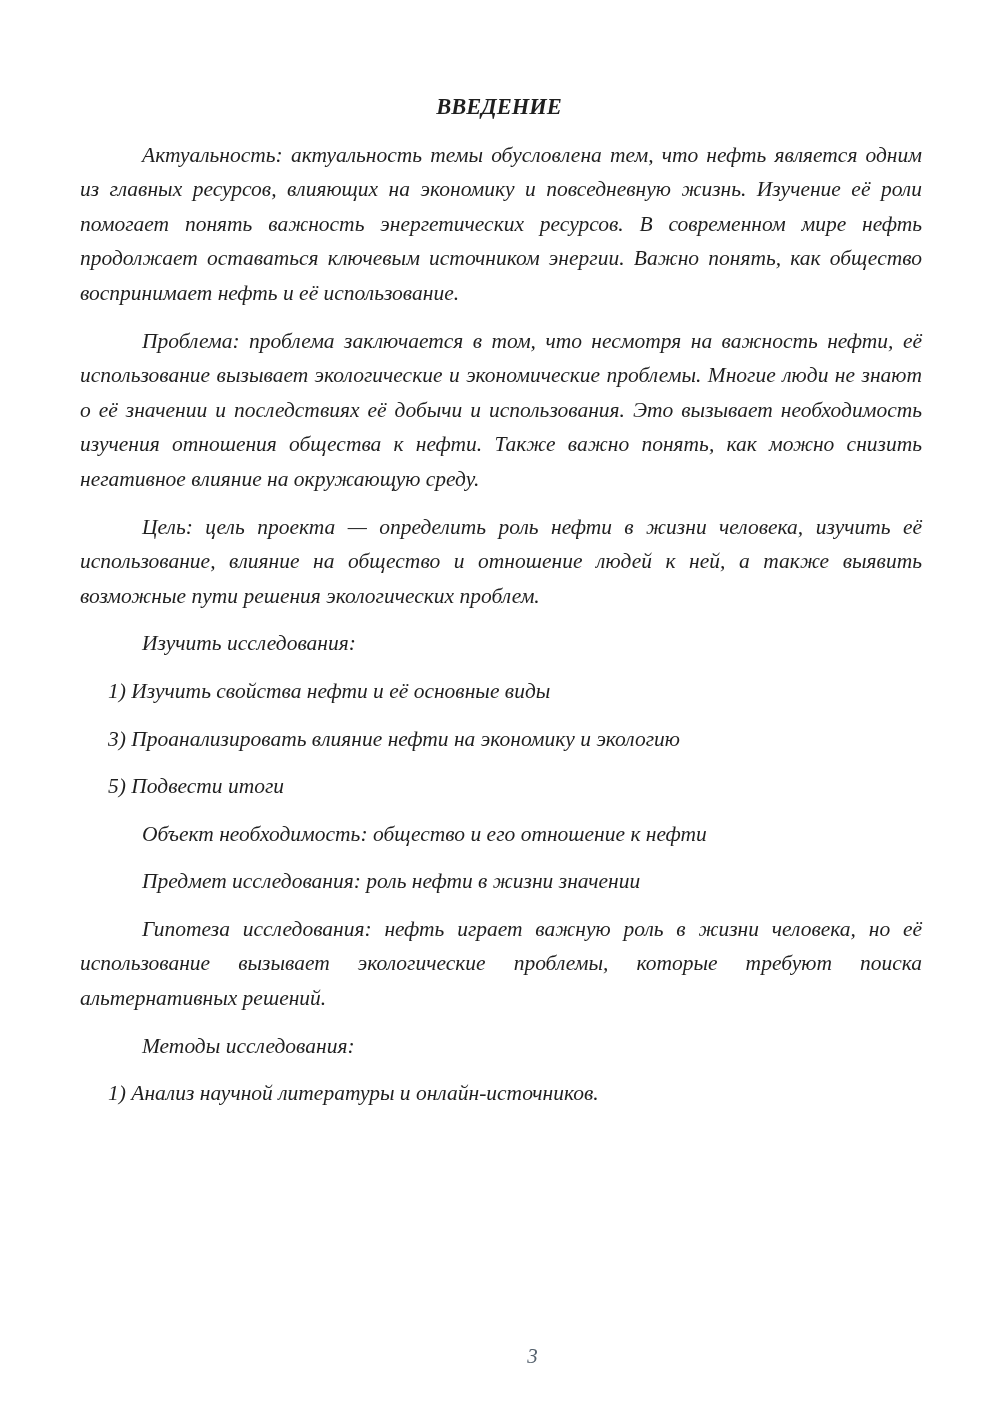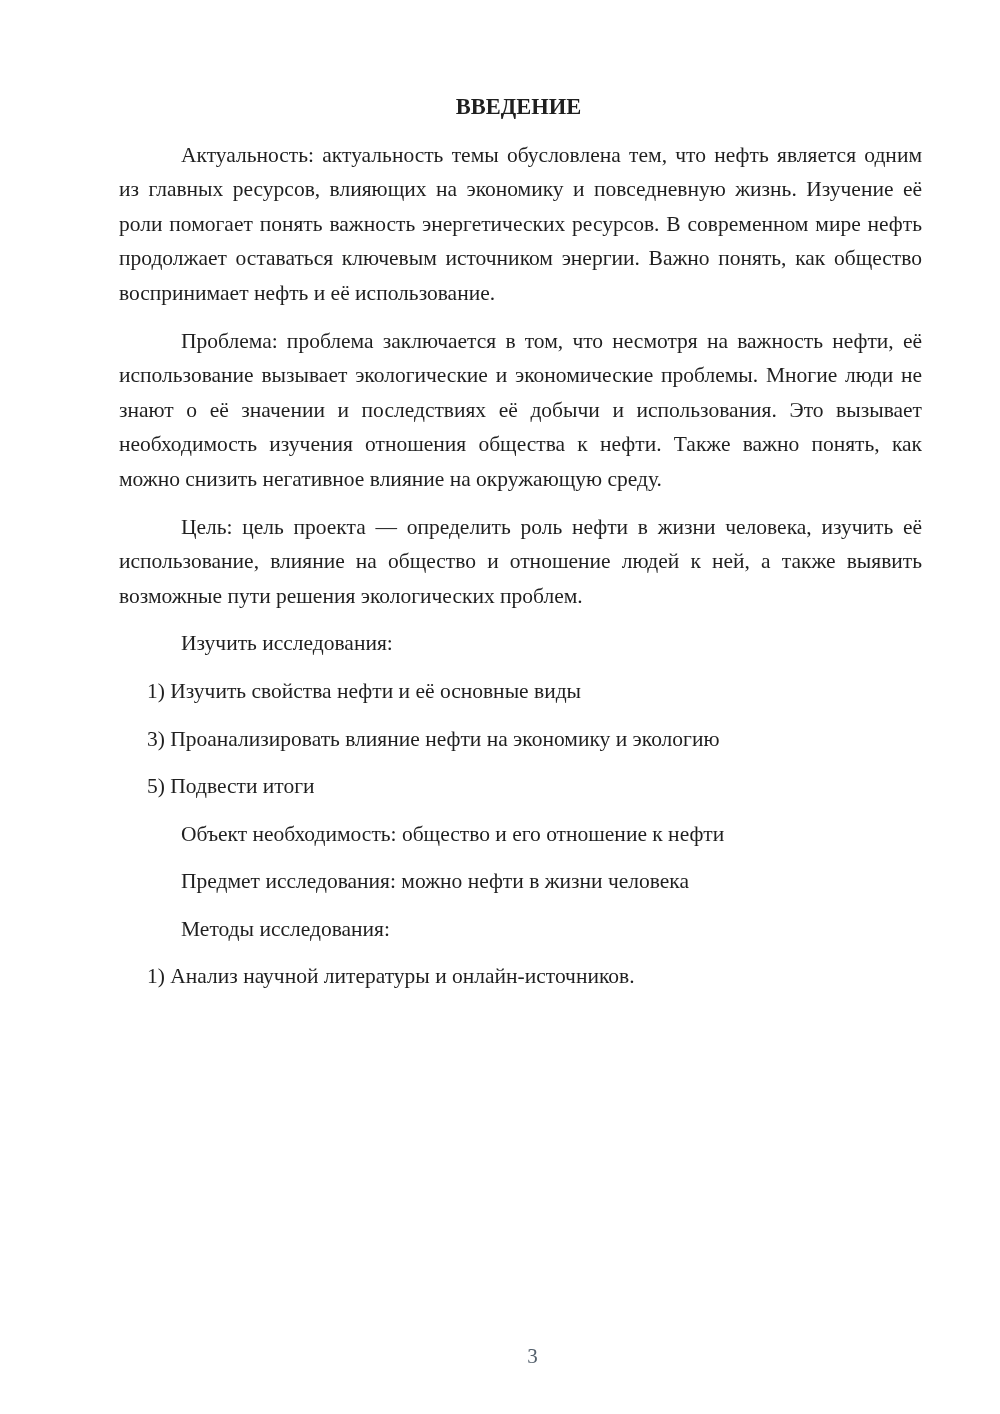--- a/index.html
+++ b/index.html
@@ -11,22 +11,23 @@
   .page {
     position: relative;
     width: 1000px;
     height: 1414px;
     margin: 0 auto;
     background: #ffffff;
     font-family: "Liberation Serif", "DejaVu Serif", serif;
     font-size: 21.5px;
     line-height: 34.6px;
     color: #1f1f1f;
-    padding: 90px 78px 0 115px;
+    padding: 90px 78px 0 76px;
     overflow: hidden;
+    font-style: italic;
   }
   .title {
     font-size: 22.5px;
     font-weight: bold;
     text-align: center;
     margin: 0 0 13px 0;
     line-height: 34.6px;
   }
   .para {
     margin: 0 0 13px 4px;
@@ -67,22 +68,23 @@
   <p class="list-item">1) Изучить свойства нефти и её основные виды</p>
 
 
   <p class="list-item">3) Проанализировать влияние нефти на экономику и экологию</p>
 
 
   <p class="list-item">5) Подвести итоги</p>
 
   <p class="para">Объект необходимость: общество и его отношение к нефти</p>
 
-  <p class="para">Предмет исследования: можно нефти в жизни человека</p>
+  <p class="para">Предмет исследования: роль нефти в жизни значении</p>
 
+  <p class="para">Гипотеза исследования: нефть играет важную роль в жизни человека, но её использование вызывает экологические проблемы, которые требуют поиска альтернативных решений.</p>
 
   <p class="para">Методы исследования:</p>
 
   <p class="list-item">1) Анализ научной литературы и онлайн-источников.</p>
 
   <div class="page-number">3</div>
 
 </div>
 
 </body></html>

